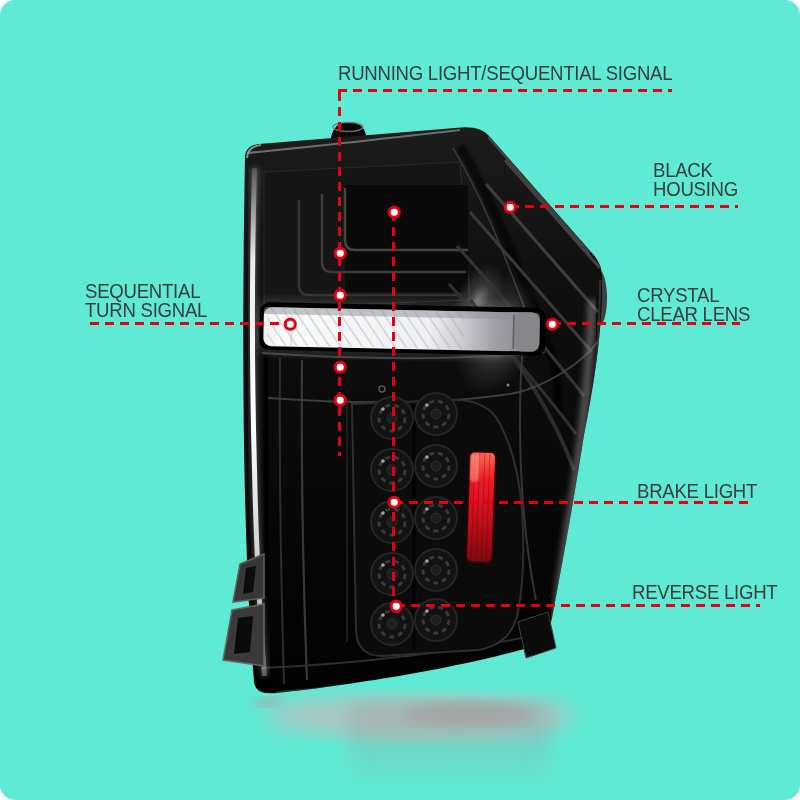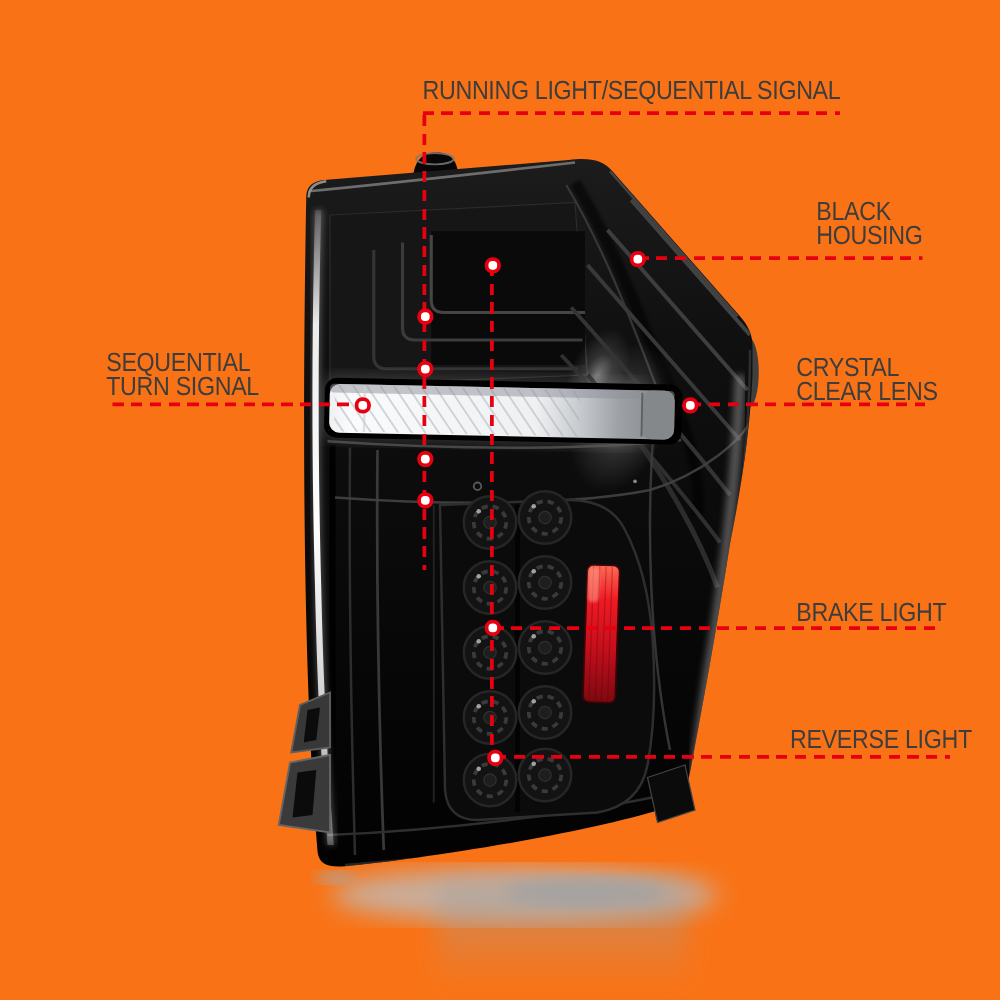--- a/index.html
+++ b/index.html
@@ -11,21 +11,21 @@
   .dash-h{position:absolute;height:3px;
           background:repeating-linear-gradient(90deg,var(--red) 0 9px,transparent 9px 15px);}
   .dash-v{position:absolute;width:3px;
           background:repeating-linear-gradient(180deg,var(--red) 0 9px,transparent 9px 15px);}
   .marker{position:absolute;width:6.5px;height:6.5px;background:#fff;border:3.5px solid var(--red);
           border-radius:50%;transform:translate(-50%,-50%);}
 </style>
 </head>
 <body>
 
-<div class="page" style="background: #f97316;">
+<div class="page" style="background: #5eead4; border-radius: 15px;">
 
   <svg class="illustration" width="800" height="800" viewBox="0 0 800 800">
     <defs>
       <filter id="b6">
           <feGaussianBlur stdDeviation="6"></feGaussianBlur>
         </filter>
       <filter id="b10">
           <feGaussianBlur stdDeviation="10"></feGaussianBlur>
         </filter>
       <filter id="b3">

